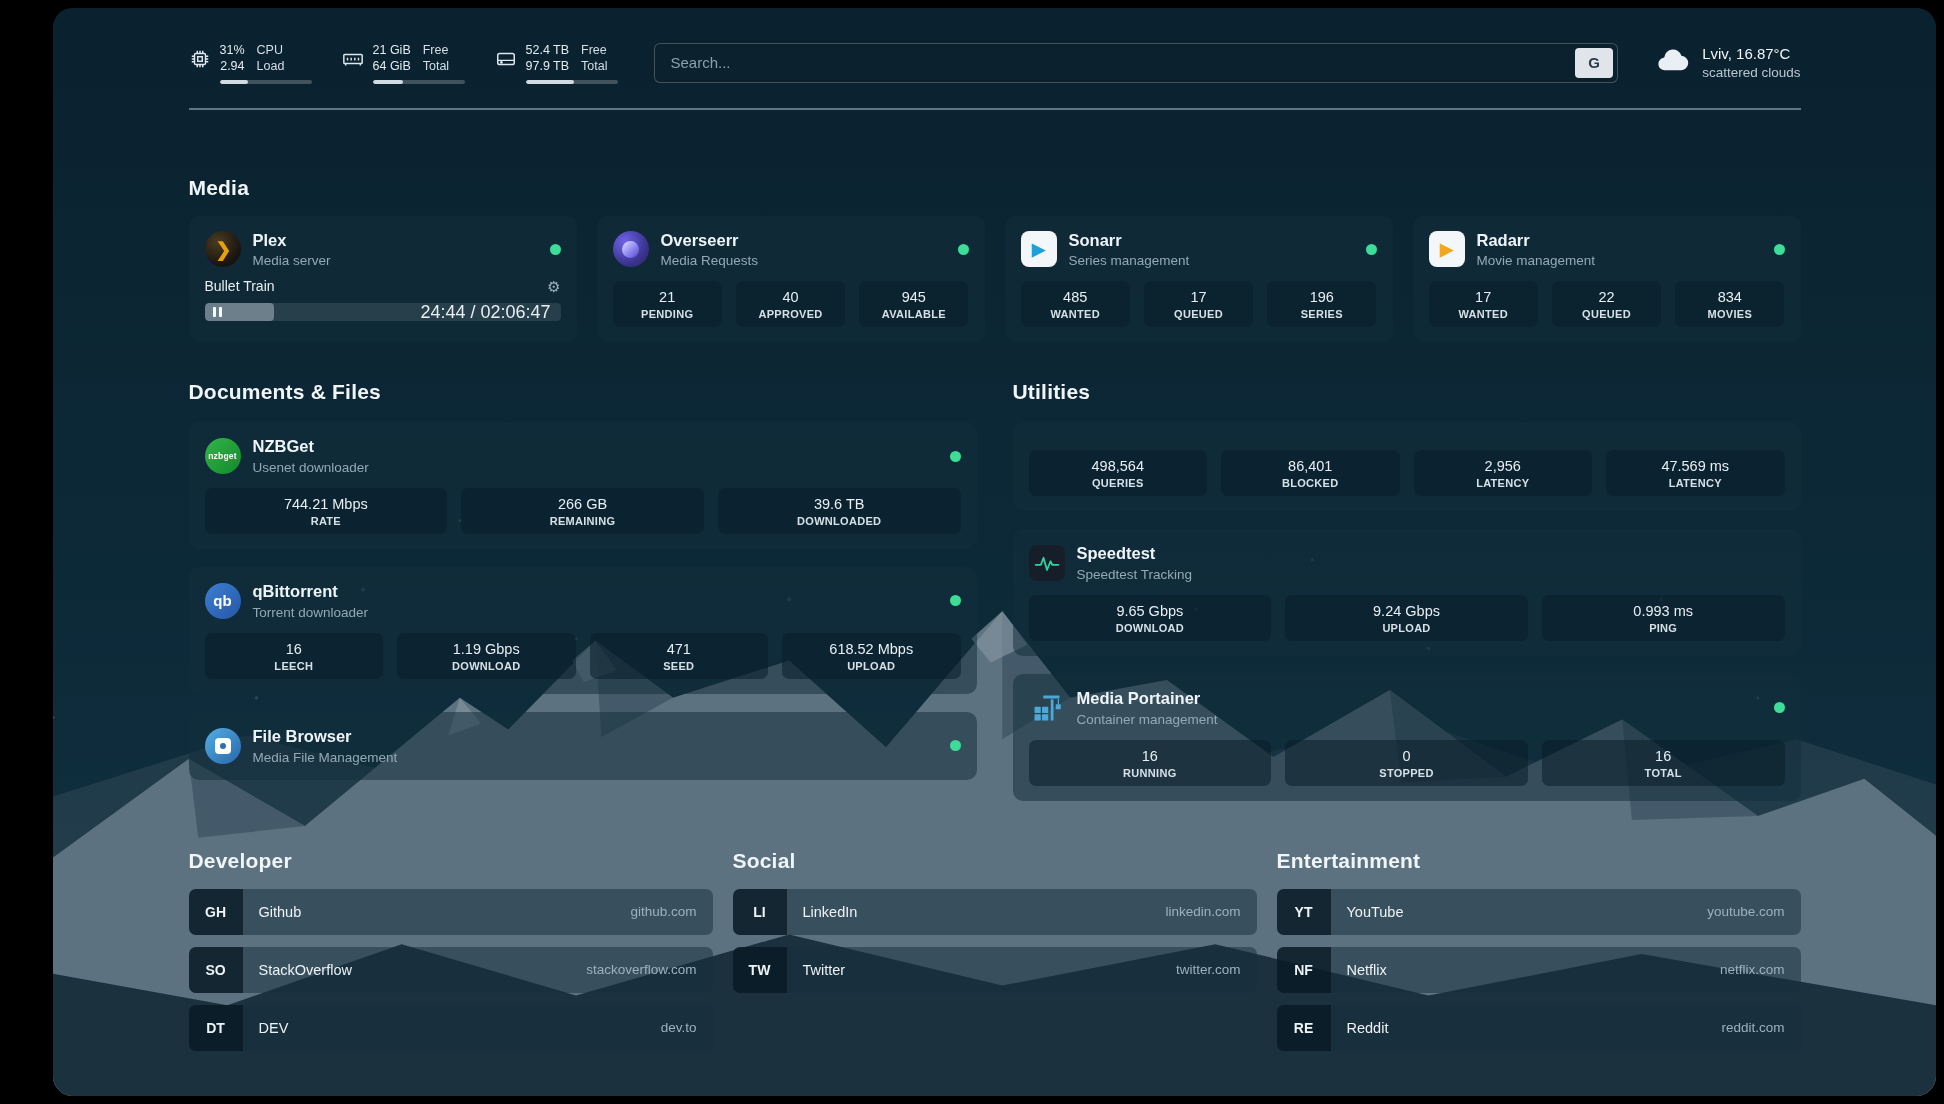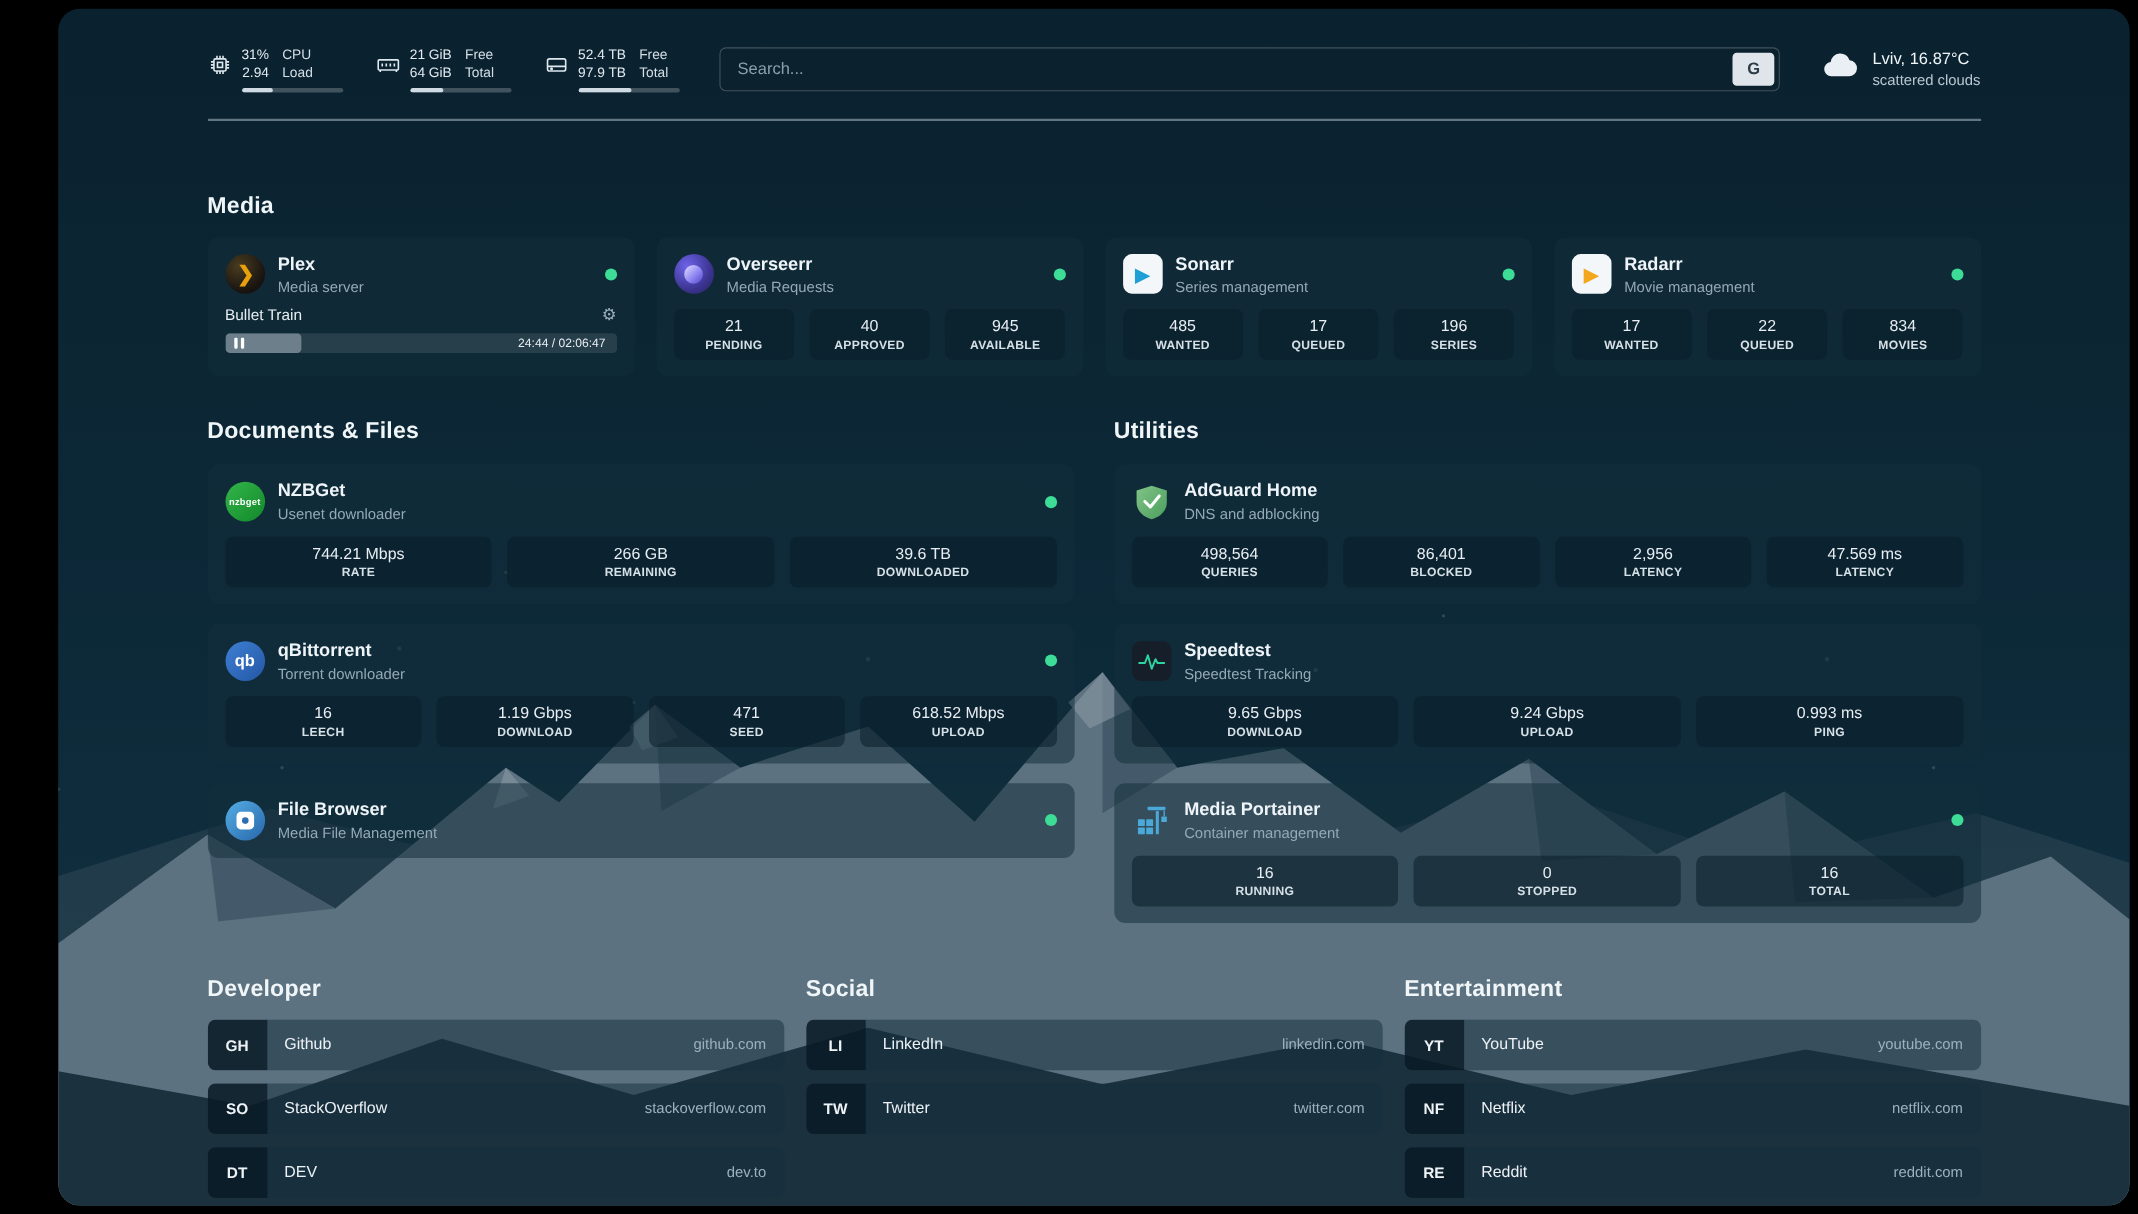--- a/index.html
+++ b/index.html
@@ -73,21 +73,21 @@
   .icon.pt{background:transparent;}
 
   
   .nprow{display:flex;align-items:center;margin-top:10px;}
   .nptitle{font-size:14px;color:#e8eef3;}
   .gear{margin-left:auto;color:#9bb0bc;font-size:15px;cursor:pointer;background:none;border:none;padding:0;line-height:1;}
   .pbar{position:relative;height:18px;background:rgba(255,255,255,.10);border-radius:4px;display:flex;align-items:center;margin-top:9px;overflow:hidden;cursor:pointer;}
   .pfill{position:absolute;left:0;top:0;bottom:0;background:rgba(204,218,227,.42);border-radius:4px;}
   .pause{position:relative;background:none;border:none;display:flex;gap:3px;margin-left:8px;padding:0;cursor:pointer;}
   .pause span{width:3px;height:10px;background:#fff;border-radius:1px;display:block;}
-  .ptime{position:relative;margin-left:auto;padding-right:10px;font-size:11px;color:#e8eef3;}
+  .ptime{position:relative;margin-left:auto;padding-right:10px;font-size:18px;color:#e8eef3;}
 
   
   .bmcol{display:flex;flex-direction:column;}
   .bmrow{display:flex;align-items:center;height:46px;background:rgba(20,46,60,.5);border-radius:7px;overflow:hidden;margin-bottom:12px;cursor:pointer;}
   .bmab{width:54px;align-self:stretch;background:rgba(7,22,32,.72);display:flex;align-items:center;justify-content:center;font-weight:700;font-size:14px;color:#edf2f6;flex:none;}
   .bmname{margin-left:16px;font-size:14.5px;color:#edf2f6;}
   .bmurl{margin-left:auto;margin-right:16px;font-size:13.5px;color:#9db1bd;}
 </style>
 </head>
 <body>
@@ -418,38 +418,20 @@
             </div>
             <span class="dot"></span>
           </div>
         </div>
       </div>
 
       <div class="col">
         <h2 style="margin-bottom:0">Utilities</h2>
 
         <div class="card">
-          <div class="chead">
-            <span class="icon">
-              <svg viewBox="0 0 24 26" width="30" height="33">
-                <defs>
-                    <linearGradient id="ag" x1="0" y1="0" x2="1" y2="1">
-                  <stop offset="0" stop-color="#82c487"></stop>
-                      <stop offset="1" stop-color="#4a9e5c"></stop>
-                    </linearGradient>
-                  </defs>
-                <path d="M12 1 L23 4.5 V13 C23 19.5 18 23.8 12 25.5 C6 23.8 1 19.5 1 13 V4.5 Z" fill="url(#ag)"></path>
-                <path d="M7 12.5 L11 16.5 L17.5 8.5" fill="none" stroke="#fff" stroke-width="2.2" stroke-linecap="round" stroke-linejoin="round"></path>
-              </svg>
-            </span>
-            <div class="ct">
-              <div class="cname">AdGuard Home</div>
-              <div class="csub">DNS and adblocking</div>
-            </div>
-          </div>
           <div class="stats">
             <div class="stat">
               <div class="v">498,564</div>
                 <div class="l">QUERIES</div>
             </div>
             <div class="stat">
               <div class="v">86,401</div>
                 <div class="l">BLOCKED</div>
             </div>
             <div class="stat">

